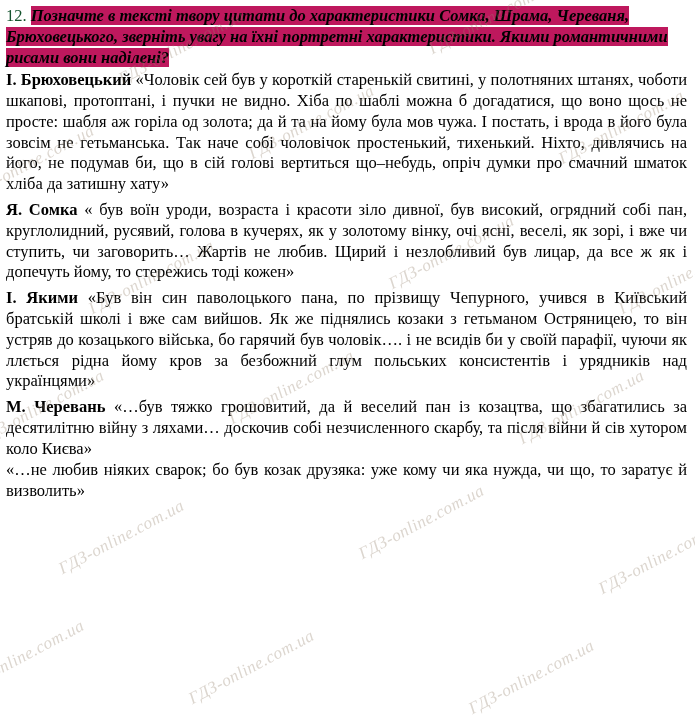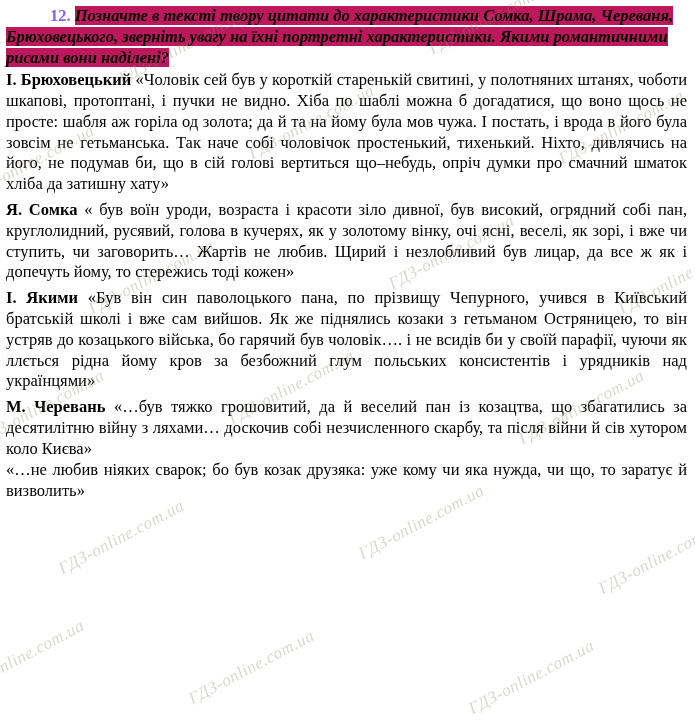--- a/index.html
+++ b/index.html
@@ -46,23 +46,22 @@
     z-index: 2;
     font-size: 16.5px;
     line-height: 1.26;
   }
   .q-head {
     font-size: 16.5px;
     line-height: 1.26;
     margin: 0 0 2px 0;
   }
   .q-num {
-    font-weight: bold;
-    color: #8b5cf6;
-    margin-left: 44px;
+    font-weight: normal;
+    color: #14532d;
   }
   .hl {
     background: #be185d;
     font-weight: bold;
     font-style: italic;
   }
   p.block {
     margin: 0 0 1px 0;
     text-align: justify;
     text-indent: 0;

